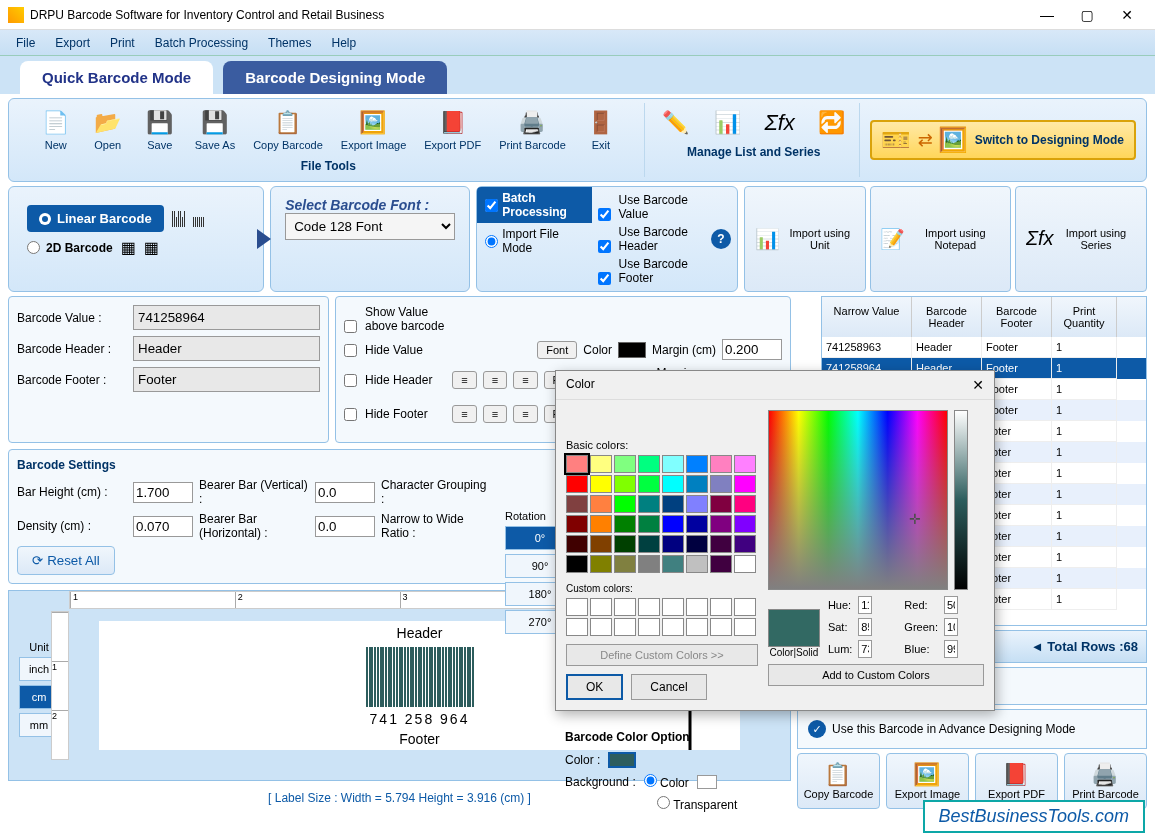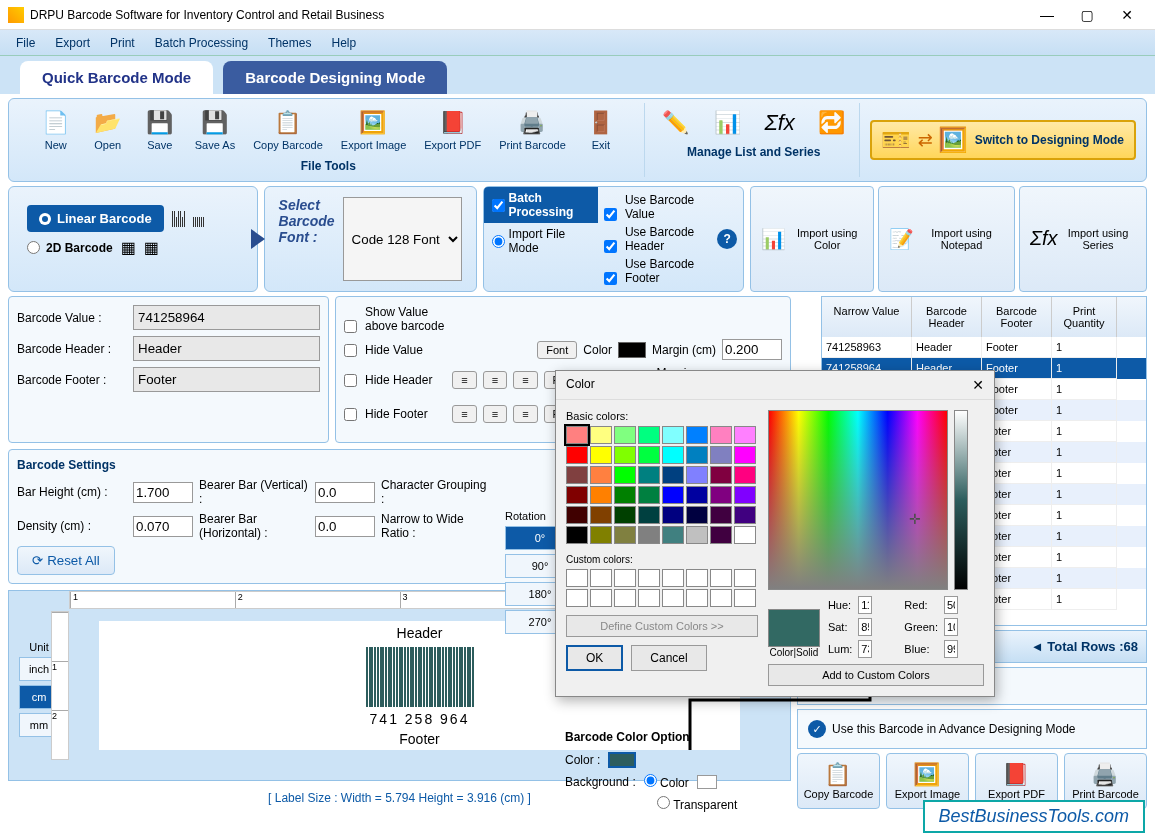--- a/index.html
+++ b/index.html
@@ -23,21 +23,21 @@
 .ribbon-lbl { font-size: 11px; color: #003366; margin-top: 2px; }
 .ribbon-caption { font-size: 12px; font-weight: bold; color: #003366; padding: 2px 0 4px; }
 .switch-btn { display: flex; align-items: center; background: linear-gradient(#ffe9a6,#ffd65a); border: 2px solid #d9a20a; border-radius: 4px; padding: 4px 10px; gap: 6px; cursor: pointer; }
 .switch-btn .txt { font-size: 12px; font-weight: bold; color: #003366; text-align: center; }
 .midbar { margin: 4px 8px; display: flex; gap: 6px; align-items: stretch; }
 .typesel { border: 1px solid #94c1e6; border-radius: 6px; background: linear-gradient(#eaf3fc,#d3e7f9); padding: 18px; width: 280px; }
 .typerow { display: flex; align-items: center; gap: 8px; margin-bottom: 6px; }
 .radio-pill { background: #0d5aa7; color: #fff; padding: 6px 12px; border-radius: 4px; font-size: 13px; font-weight: bold; display: flex; align-items: center; gap: 6px; }
 .radio-dot { width: 12px; height: 12px; border-radius: 50%; background: #fff; display: inline-block; position: relative; }
 .radio-dot.on::after { content: ''; position: absolute; inset: 3px; background: #0d5aa7; border-radius: 50%; }
-.fontsel { border: 1px solid #94c1e6; border-radius: 6px; background: linear-gradient(#eaf3fc,#d3e7f9); padding: 10px 14px; flex: 0 0 200px; display: flex; flex-direction: row; gap: 8px; position: relative; }
+.fontsel { border: 1px solid #94c1e6; border-radius: 6px; background: linear-gradient(#eaf3fc,#d3e7f9); padding: 10px 14px; flex: 0 0 200px; display: flex; flex-direction: column; position: relative; }
 .fontsel .arr { position: absolute; left: -14px; top: 50%; transform: translateY(-50%); width: 0; height: 0; border-top: 10px solid transparent; border-bottom: 10px solid transparent; border-left: 14px solid #2a4d8f; }
 .fontsel .lbl { font-size: 14px; font-weight: bold; color: #2a4d8f; font-style: italic; }
 .fontsel select { padding: 4px; border: 1px solid #999; background: #f5f5f5; }
 .batchbox { border: 1px solid #94c1e6; border-radius: 6px; background: linear-gradient(#eaf3fc,#d3e7f9); flex: 1; display: flex; }
 .batch-left { width: 150px; }
 .batch-hdr { background: #0d5aa7; color: #fff; font-size: 12px; font-weight: bold; padding: 4px 8px; border-radius: 4px 0 0 0; display: flex; align-items: center; gap: 4px; }
 .batch-opt { padding: 4px 8px; display: flex; align-items: center; gap: 4px; font-size: 12px; }
 .batch-right { padding: 6px; display: flex; flex-direction: column; gap: 4px; }
 .chk { display: flex; align-items: flex-end; gap: 8px; font-size: 12px; }
 .importbtns { display: flex; gap: 4px; }
@@ -82,21 +82,21 @@
 .dpirow { border: 1px solid #94c1e6; background: #f4f9fd; padding: 8px; display: flex; align-items: center; gap: 10px; font-size: 12px; }
 .advrow { border: 1px solid #94c1e6; background: #f4f9fd; padding: 10px; font-size: 12px; display: flex; align-items: center; gap: 6px; }
 .advrow .ok { width: 18px; height: 18px; border-radius: 50%; background: #0d5aa7; color: #fff; display: flex; align-items: center; justify-content: center; font-size: 11px; }
 .actbtns { display: flex; gap: 6px; }
 .actbtn { flex: 1; border: 1px solid #94c1e6; background: linear-gradient(#f0f6fc,#dce9f7); border-radius: 4px; padding: 8px 4px; text-align: center; font-size: 11px; cursor: pointer; }
 .actbtn .ico { font-size: 22px; display: block; }
 .colordlg { position: absolute; left: 555px; top: 370px; width: 440px; background: #f0f0f0; border: 1px solid #888; box-shadow: 2px 4px 12px rgba(0,0,0,0.3); z-index: 100; }
 .colordlg .dlgtitle { padding: 6px 10px; font-size: 12px; display: flex; justify-content: space-between; border-bottom: 1px solid #ddd; }
 .colordlg .close { cursor: pointer; font-size: 14px; }
 .colordlg .body { padding: 10px; display: flex; gap: 10px; }
-.colordlg .left { width: 200px; }
+.colordlg .left { width: 200px; margin-top: 29px; }
 .colorgrid { display: grid; grid-template-columns: repeat(8, 22px); gap: 2px; margin-bottom: 10px; }
 .colorgrid .sw { width: 22px; height: 18px; border: 1px solid #888; cursor: pointer; }
 .customgrid { display: grid; grid-template-columns: repeat(8, 22px); gap: 2px; margin-bottom: 8px; }
 .customgrid .sw { width: 22px; height: 18px; border: 1px solid #888; background: #fff; }
 .definebtn { width: 100%; padding: 4px; border: 1px solid #999; background: #e8e8e8; color: #888; font-size: 11px; cursor: pointer; }
 .dlgbtns { display: flex; gap: 8px; margin-top: 8px; }
 .dlgbtn { padding: 4px 18px; border: 1px solid #999; background: #e8e8e8; font-size: 12px; cursor: pointer; }
 .dlgbtn.primary { border: 2px solid #0d5aa7; }
 .gradient { width: 180px; height: 180px; background: linear-gradient(to right, #ff0000, #ffff00, #00ff00, #00ffff, #0000ff, #ff00ff, #ff0000); position: relative; border: 1px solid #888; }
 .gradient::after { content:''; position:absolute; inset:0; background: linear-gradient(to bottom, transparent, #808080); }
@@ -278,21 +278,21 @@
           <span>Use Barcode Footer</span>
         </label>
     </div>
     <div style="display:flex;align-items:center;padding:0 6px">
         <span class="help-ico">?</span>
       </div>
   </div>
   <div class="importbtns">
     <div class="ibtn">
         <span class="ico">📊</span>
-        <span>Import using Color</span>
+        <span>Import using Unit</span>
       </div>
     <div class="ibtn">
         <span class="ico">📝</span>
         <span>Import using Notepad</span>
       </div>
     <div class="ibtn">
         <span class="ico" style="font-style:italic">Σfx</span>
         <span>Import using Series</span>
       </div>
   </div>

